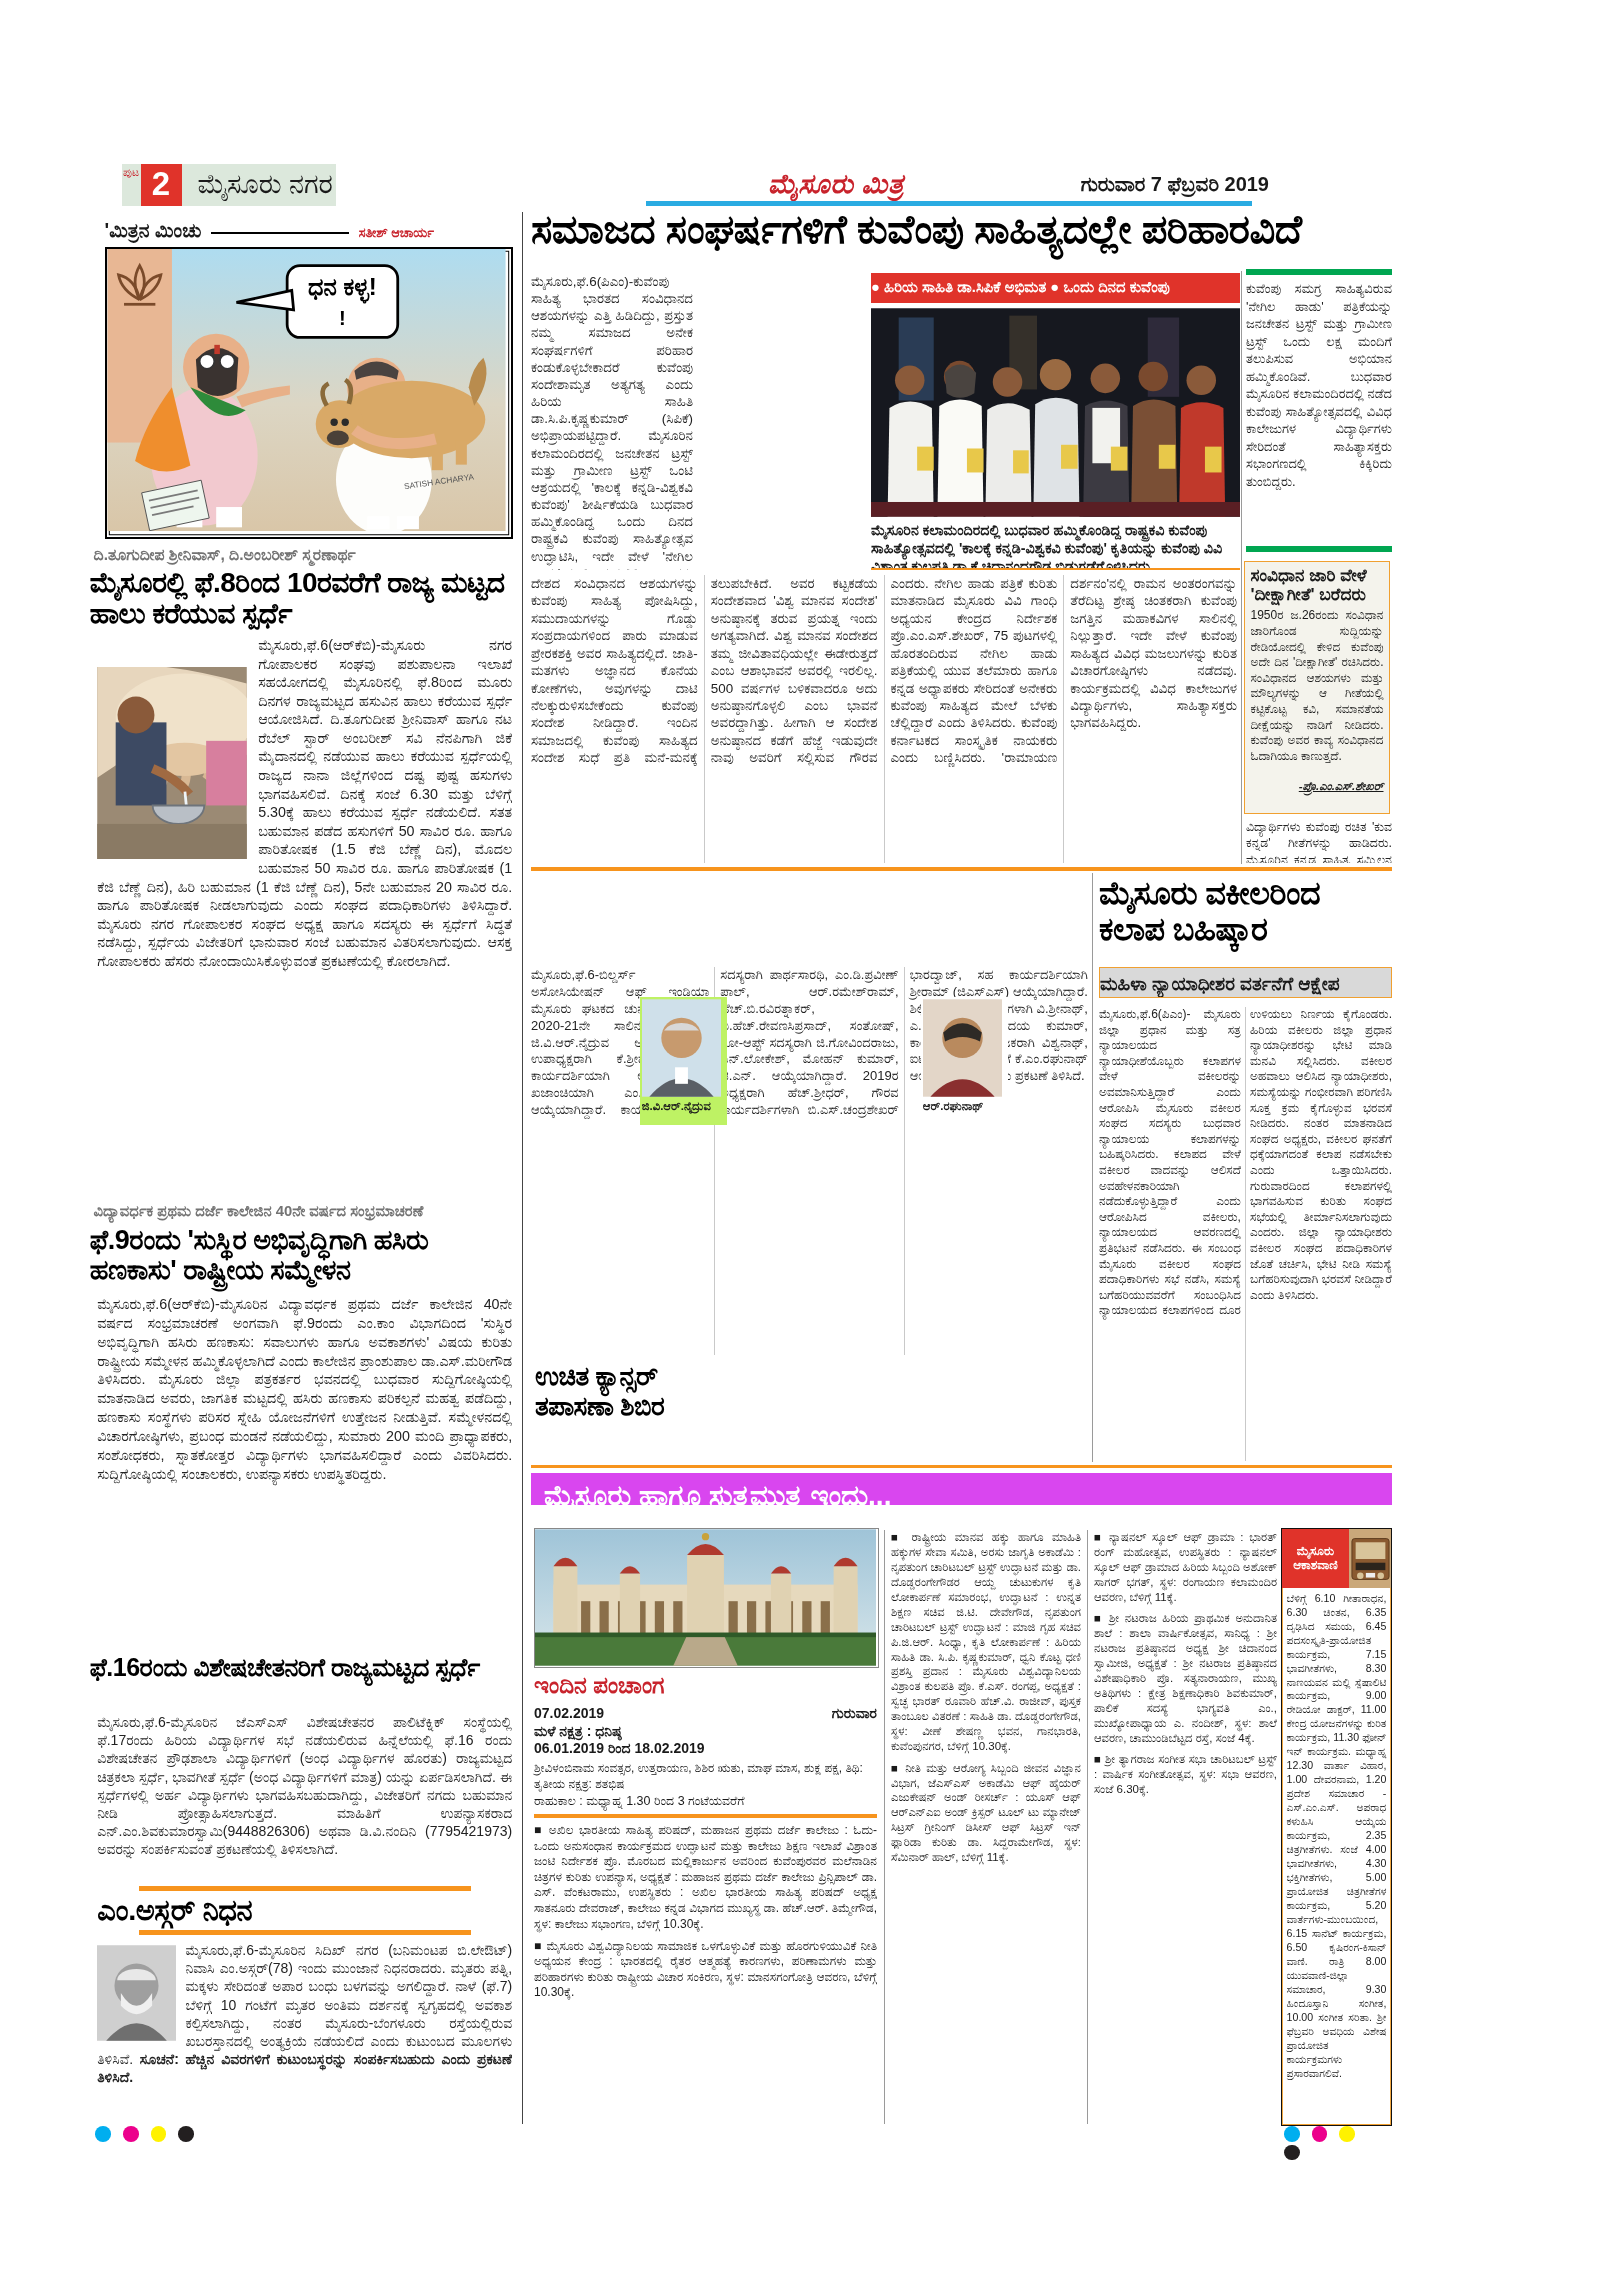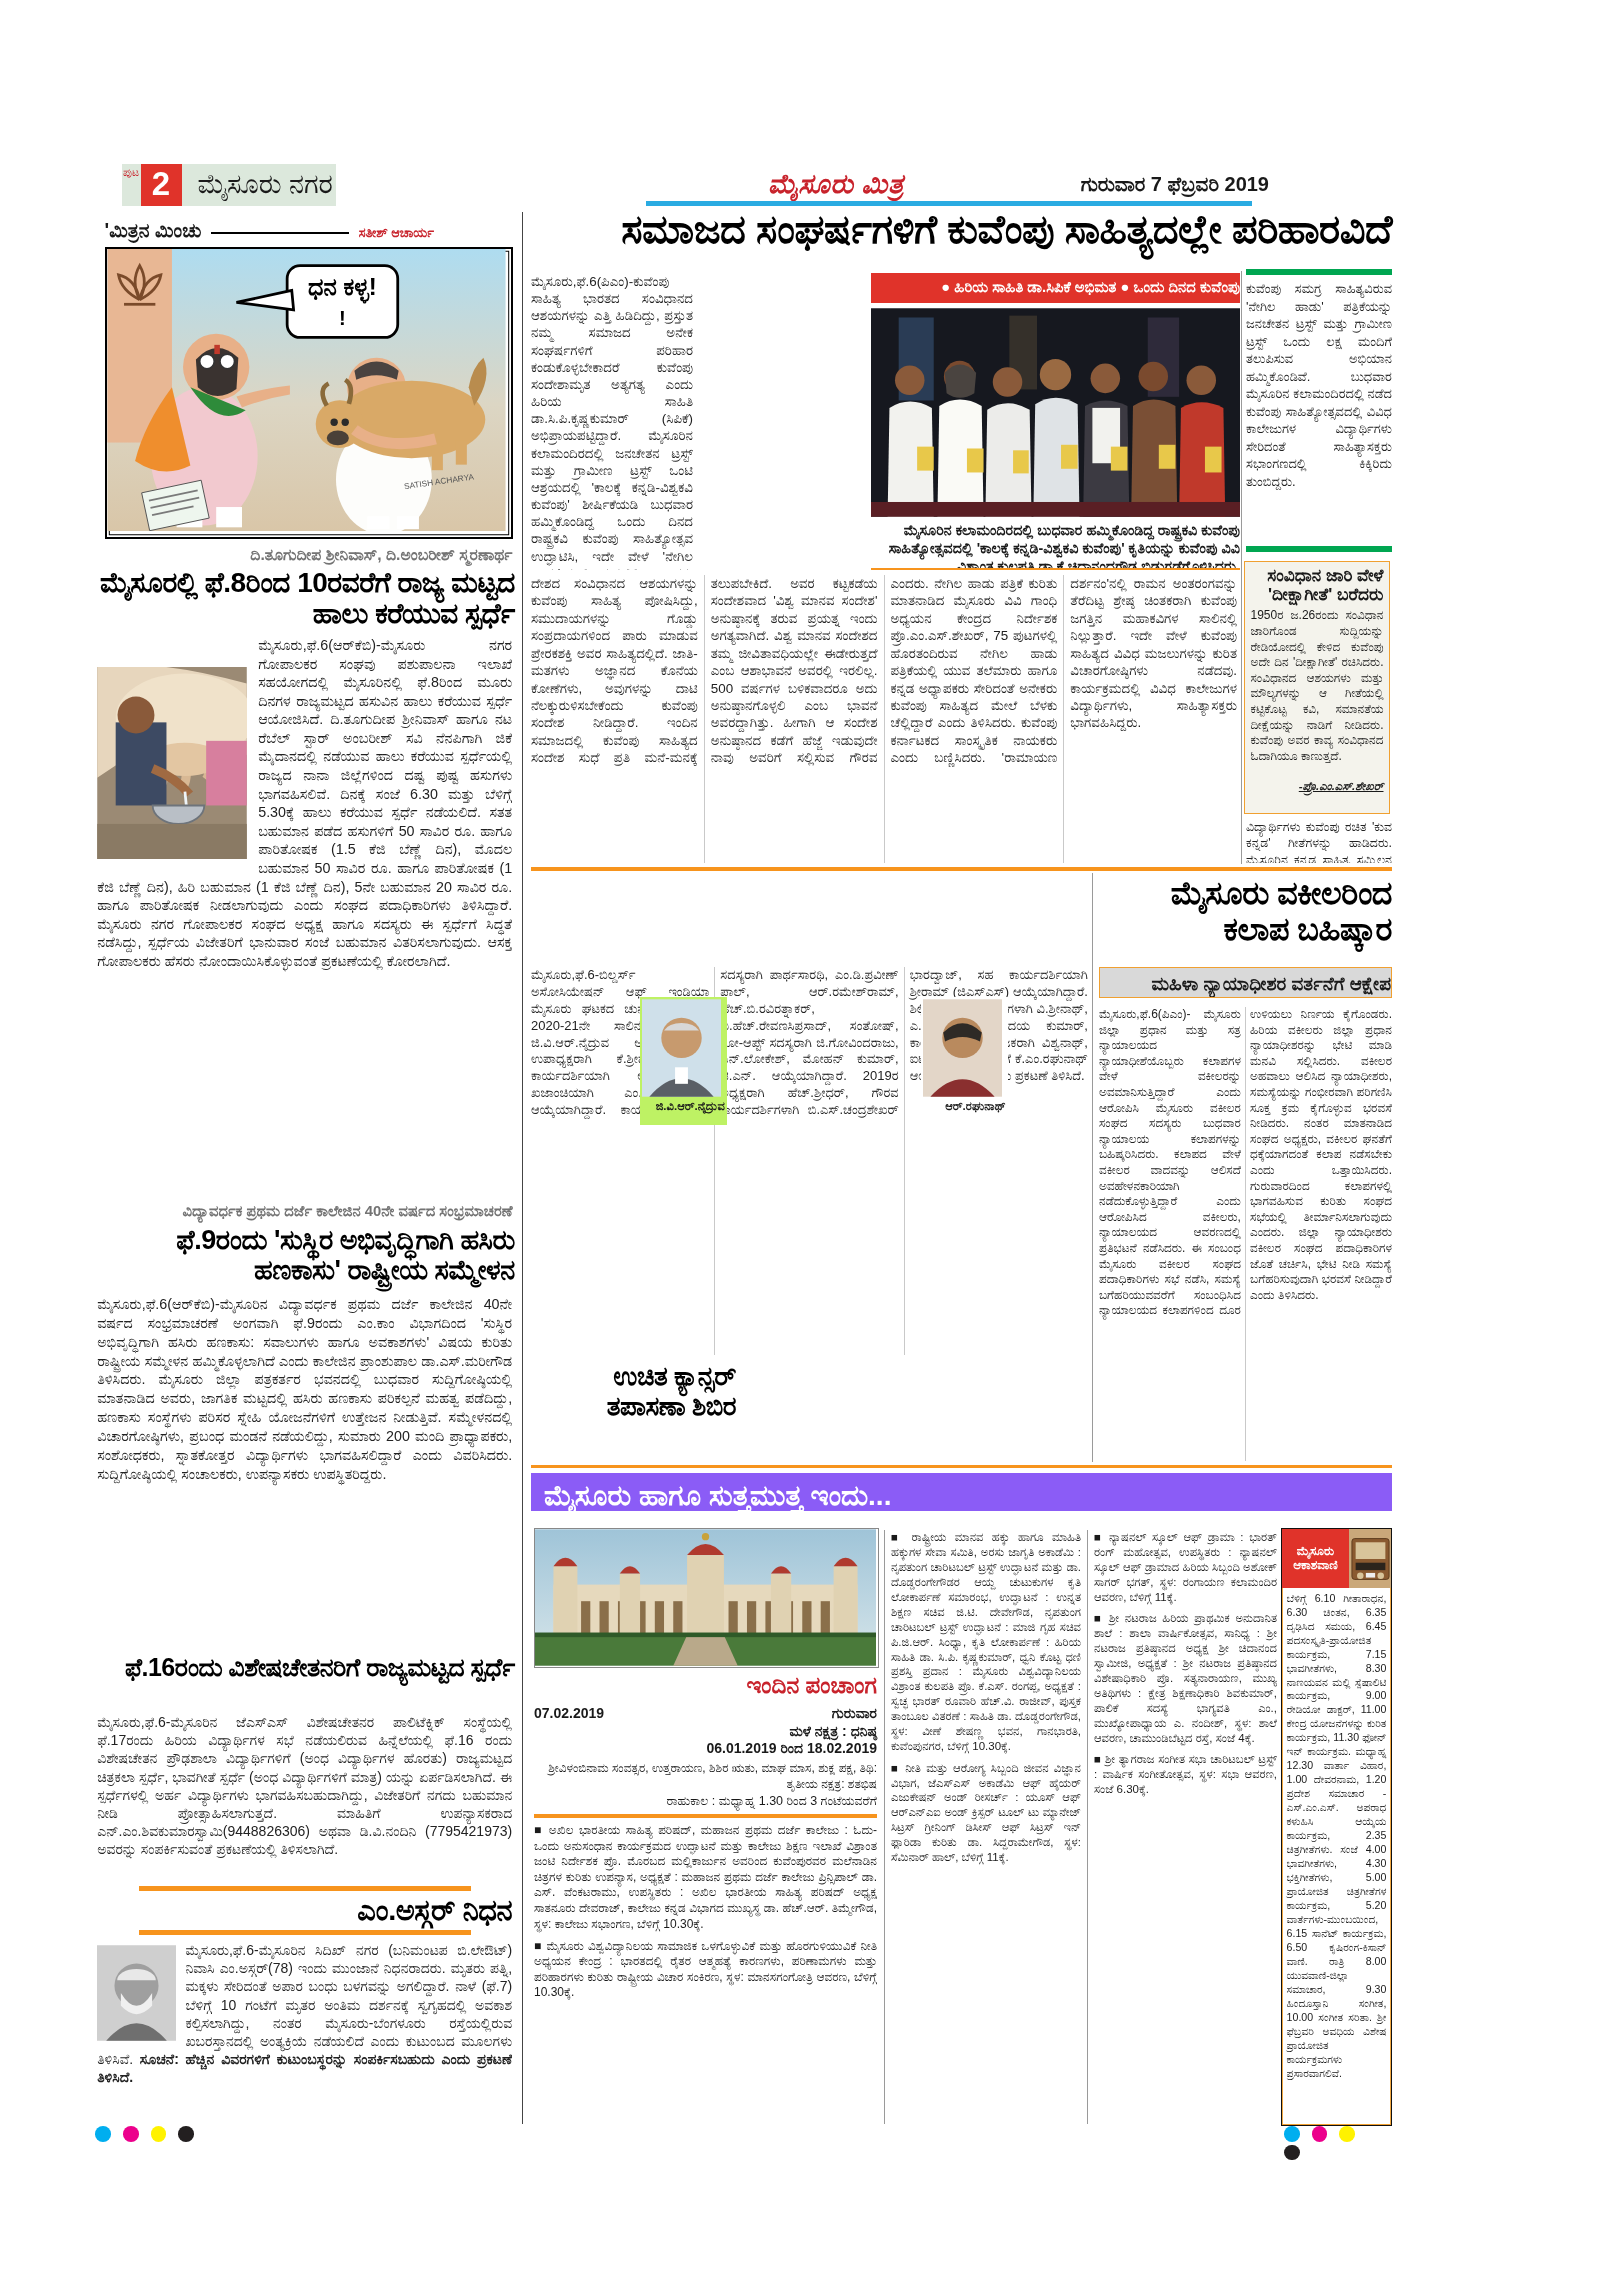--- a/index.html
+++ b/index.html
@@ -1,21 +1,21 @@
 <!DOCTYPE html>
 <html style="font-size:14.8px"><head>
 <meta charset="utf-8">
 <style>
   html,body{margin:0;padding:0;background:#ffffff;}
   body{font-family:"Liberation Sans","DejaVu Sans",sans-serif;color:#1a1a1a;}
   .page{position:relative;width:1619px;height:2289px;background:#fff;overflow:hidden;}
   .content{position:absolute;left:88px;top:162px;width:1306px;height:1994px;}
   .abs{position:absolute;}
   .jt{text-align:justify;overflow:hidden;}
-  .ctr{text-align:right;}
+  .ctr{text-align:left;}
   .b{font-weight:bold;}
   .red{color:#c8232c;}
   .hairline-v{width:0;border-left:0.9px solid #9a9a9a;}
   .rule-orange{background:#f7941d;}
   .rule-green{background:#00a651;}
   .kicker{color:#737373;font-weight:bold;}
   .headline{font-weight:bold;color:#000;line-height:1.08;letter-spacing:-0.5px;}
   .body-txt{color:#222;}
   .caption{font-weight:bold;line-height:1.25;}
   .dot{width:15.7px;height:15.7px;border-radius:50%;display:inline-block;margin-right:12px;}
@@ -263,21 +263,21 @@
 
     <div class="abs headline ctr" style="left:447px;top:1200px;width:201px;font-size:26px;line-height:1.15;">ಉಚಿತ ಕ್ಯಾನ್ಸರ್ ತಪಾಸಣಾ ಶಿಬಿರ</div>
 
     <div class="abs hairline-v" style="left:1004px;top:711px;height:589px;"></div>
 
     <div class="abs headline ctr" style="left:1011px;top:714px;width:293px;font-size:32px;line-height:1.12;">ಮೈಸೂರು ವಕೀಲರಿಂದ ಕಲಾಪ ಬಹಿಷ್ಕಾರ</div>
     <div class="abs ctr b" style="left:1011px;top:805px;width:293px;height:31px;line-height:31px;background:#d9d9d9;border:1.8px solid #f0a030;font-size:18.5px;box-sizing:border-box;overflow:hidden;">ಮಹಿಳಾ ನ್ಯಾಯಾಧೀಶರ ವರ್ತನೆಗೆ ಆಕ್ಷೇಪ</div>
     <div class="abs jt body-txt" style="left:1011px;top:845px;width:293px;height:454px;font-size:12px;line-height:1.3;column-count:2;column-gap:9.2px;column-rule:0.9px solid #c9c9c9;">ಮೈಸೂರು,ಫೆ.6(ಪಿಎಂ)- ಮೈಸೂರು ಜಿಲ್ಲಾ ಪ್ರಧಾನ ಮತ್ತು ಸತ್ರ ನ್ಯಾಯಾಲಯದ ನ್ಯಾಯಾಧೀಶೆಯೊಬ್ಬರು ಕಲಾಪಗಳ ವೇಳೆ ವಕೀಲರನ್ನು ಅವಮಾನಿಸುತ್ತಿದ್ದಾರೆ ಎಂದು ಆರೋಪಿಸಿ ಮೈಸೂರು ವಕೀಲರ ಸಂಘದ ಸದಸ್ಯರು ಬುಧವಾರ ನ್ಯಾಯಾಲಯ ಕಲಾಪಗಳನ್ನು ಬಹಿಷ್ಕರಿಸಿದರು. ಕಲಾಪದ ವೇಳೆ ವಕೀಲರ ವಾದವನ್ನು ಆಲಿಸದೆ ಅವಹೇಳನಕಾರಿಯಾಗಿ ನಡೆದುಕೊಳ್ಳುತ್ತಿದ್ದಾರೆ ಎಂದು ಆರೋಪಿಸಿದ ವಕೀಲರು, ನ್ಯಾಯಾಲಯದ ಆವರಣದಲ್ಲಿ ಪ್ರತಿಭಟನೆ ನಡೆಸಿದರು. ಈ ಸಂಬಂಧ ಮೈಸೂರು ವಕೀಲರ ಸಂಘದ ಪದಾಧಿಕಾರಿಗಳು ಸಭೆ ನಡೆಸಿ, ಸಮಸ್ಯೆ ಬಗೆಹರಿಯುವವರೆಗೆ ಸಂಬಂಧಿಸಿದ ನ್ಯಾಯಾಲಯದ ಕಲಾಪಗಳಿಂದ ದೂರ ಉಳಿಯಲು ನಿರ್ಣಯ ಕೈಗೊಂಡರು. ಹಿರಿಯ ವಕೀಲರು ಜಿಲ್ಲಾ ಪ್ರಧಾನ ನ್ಯಾಯಾಧೀಶರನ್ನು ಭೇಟಿ ಮಾಡಿ ಮನವಿ ಸಲ್ಲಿಸಿದರು. ವಕೀಲರ ಅಹವಾಲು ಆಲಿಸಿದ ನ್ಯಾಯಾಧೀಶರು, ಸಮಸ್ಯೆಯನ್ನು ಗಂಭೀರವಾಗಿ ಪರಿಗಣಿಸಿ ಸೂಕ್ತ ಕ್ರಮ ಕೈಗೊಳ್ಳುವ ಭರವಸೆ ನೀಡಿದರು. ನಂತರ ಮಾತನಾಡಿದ ಸಂಘದ ಅಧ್ಯಕ್ಷರು, ವಕೀಲರ ಘನತೆಗೆ ಧಕ್ಕೆಯಾಗದಂತೆ ಕಲಾಪ ನಡೆಸಬೇಕು ಎಂದು ಒತ್ತಾಯಿಸಿದರು. ಗುರುವಾರದಿಂದ ಕಲಾಪಗಳಲ್ಲಿ ಭಾಗವಹಿಸುವ ಕುರಿತು ಸಂಘದ ಸಭೆಯಲ್ಲಿ ತೀರ್ಮಾನಿಸಲಾಗುವುದು ಎಂದರು. ಜಿಲ್ಲಾ ನ್ಯಾಯಾಧೀಶರು ವಕೀಲರ ಸಂಘದ ಪದಾಧಿಕಾರಿಗಳ ಜೊತೆ ಚರ್ಚಿಸಿ, ಭೇಟಿ ನೀಡಿ ಸಮಸ್ಯೆ ಬಗೆಹರಿಸುವುದಾಗಿ ಭರವಸೆ ನೀಡಿದ್ದಾರೆ ಎಂದು ತಿಳಿಸಿದರು.</div>
 
     <div class="abs rule-orange" style="left:443px;top:1303px;width:861px;height:2.8px;"></div>
-    <div class="abs" style="left:443px;top:1311px;width:861px;height:38px;background:#8b5cf6;color:#fff;font-weight:bold;font-size:28px;line-height:46px;padding-left:13px;box-sizing:border-box;">ಮೈಸೂರು ಹಾಗೂ ಸುತ್ತಮುತ್ತ ಇಂದು...</div>
+    <div class="abs" style="left:443px;top:1311px;width:861px;height:32px;background:#d946ef;color:#fff;font-weight:bold;font-size:28px;line-height:46px;padding-left:13px;box-sizing:border-box;">ಮೈಸೂರು ಹಾಗೂ ಸುತ್ತಮುತ್ತ ಇಂದು...</div>
 
     <div class="abs" style="left:446px;top:1366px;width:343px;height:138px;border:0.9px solid #888;">
       <svg width="341" height="137" viewBox="0 0 370 148">
         <defs>
           <linearGradient id="sky" x1="0" y1="0" x2="0" y2="1">
               <stop offset="0" stop-color="#9fc4d8"></stop>
               <stop offset="1" stop-color="#d8e6ea"></stop>
             </linearGradient>
         </defs>
         <rect width="370" height="148" fill="url(#sky)"></rect>

